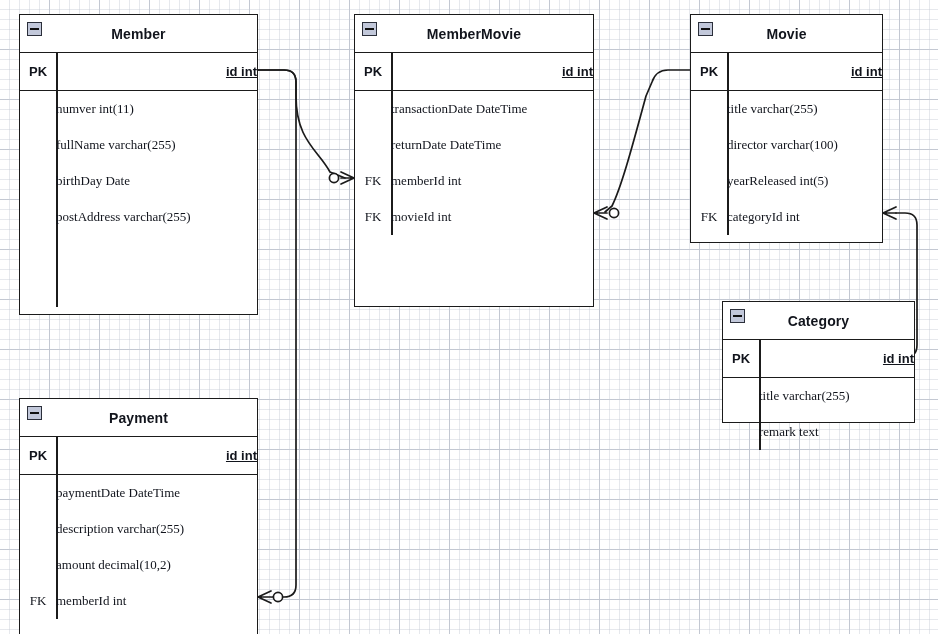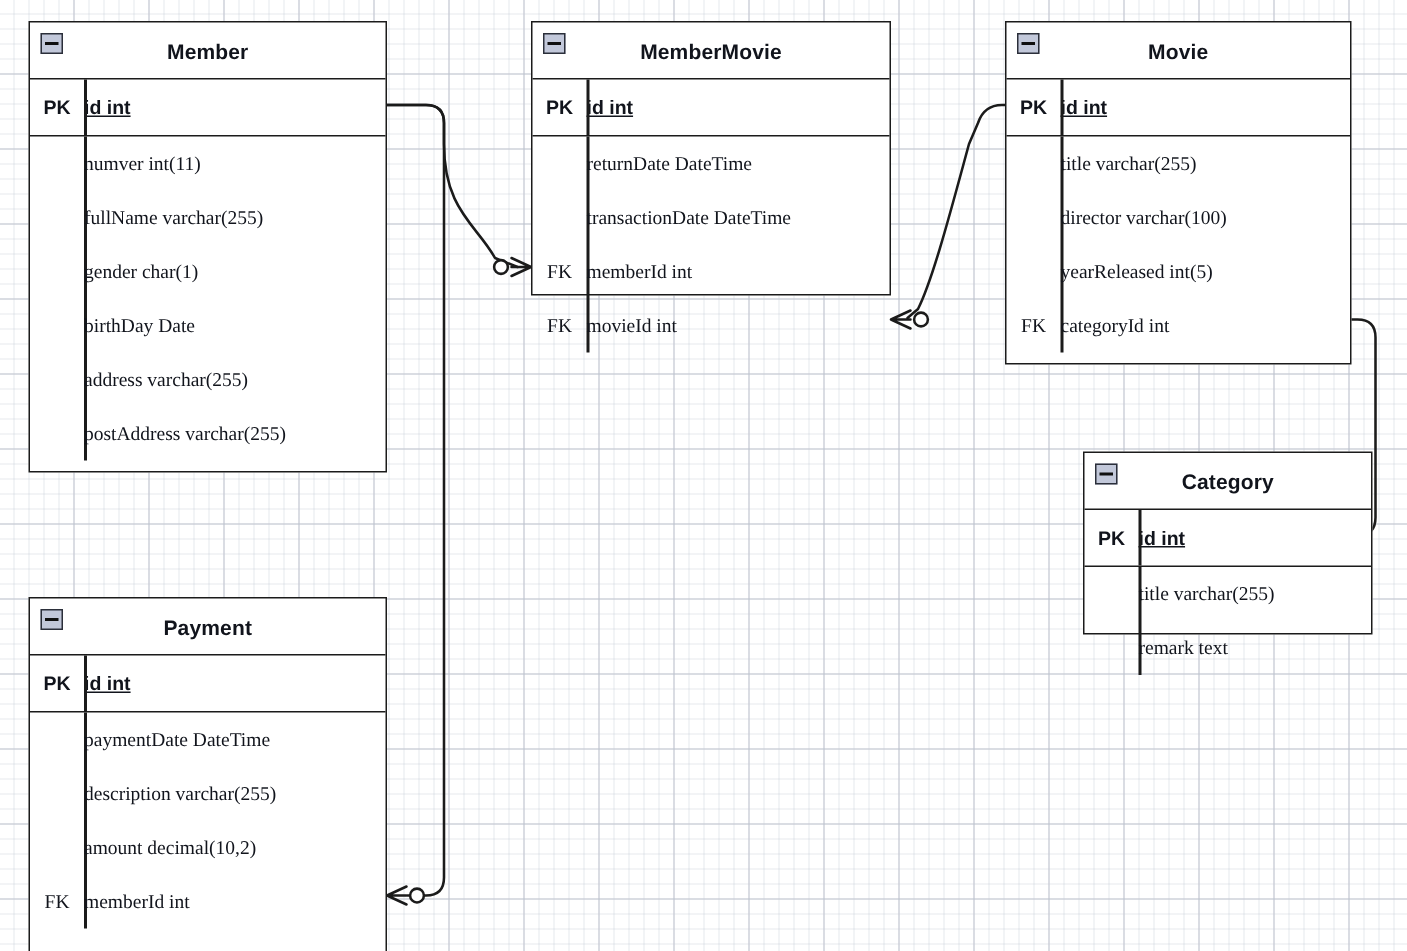--- a/index.html
+++ b/index.html
@@ -48,21 +48,21 @@
     border:1px solid #2b2f3a;
     box-sizing:border-box;
     display:flex;align-items:center;justify-content:center;
   }
   .collapse-icon i{display:block;width:9px;height:2px;background:#101010;}
 
   .pkrow{
     position:relative;height:38px;
     border-bottom:1.6px solid #1b1b1b;
     box-sizing:border-box;
-    display:flex;align-items:center;
+    display:flex;align-items:center;justify-content:space-between;
   }
   .body{position:relative;}
   .row{
     position:relative;height:36px;
     display:flex;align-items:center;
     box-sizing:border-box;
     font-family:Liberation Serif, serif;
   }
   .key{
     width:36px;min-width:36px;
@@ -142,68 +142,60 @@
         <div class="row">
           <span class="key"></span>
           <span class="fld">numver int(11)</span>
         </div>
         <div class="row">
           <span class="key"></span>
           <span class="fld">fullName varchar(255)</span>
         </div>
         <div class="row">
           <span class="key"></span>
-          <span class="fld">gender char(1)</span>
-        </div>
-        <div class="row">
-          <span class="key"></span>
           <span class="fld">birthDay Date</span>
         </div>
         <div class="row">
           <span class="key"></span>
-          <span class="fld">address varchar(255)</span>
-        </div>
-        <div class="row">
-          <span class="key"></span>
           <span class="fld">postAddress varchar(255)</span>
         </div>
       </div>
     </div>
-    <div class="entity" style="left: 354px; top: 14px; width: 240px; height: 183px;">
+    <div class="entity" style="left: 354px; top: 14px; width: 240px; height: 293px;">
       <div class="ent-title">
         <span class="collapse-icon">
           <i></i>
         </span>
         <span class="ttl">MemberMovie</span>
       </div>
       <div class="pkrow">
         <span class="key">PK</span>
         <span class="fld">id int</span>
       </div>
       <div class="body">
         <div class="vdiv" style="height: 144px;"></div>
         <div class="row">
           <span class="key"></span>
+          <span class="fld">transactionDate DateTime</span>
+        </div>
+        <div class="row">
+          <span class="key"></span>
           <span class="fld">returnDate DateTime</span>
         </div>
         <div class="row">
-          <span class="key"></span>
-          <span class="fld">transactionDate DateTime</span>
-        </div>
-        <div class="row">
           <span class="key">FK</span>
           <span class="fld">memberId int</span>
         </div>
         <div class="row">
           <span class="key">FK</span>
           <span class="fld">movieId int</span>
         </div>
       </div>
     </div>
-    <div class="entity" style="left: 670px; top: 14px; width: 231px; height: 229px;">
+    <div class="entity" style="left: 690px; top: 14px; width: 193px; height: 229px;">
       <div class="ent-title">
         <span class="collapse-icon">
           <i></i>
         </span>
         <span class="ttl">Movie</span>
       </div>
       <div class="pkrow">
         <span class="key">PK</span>
         <span class="fld">id int</span>
       </div>

